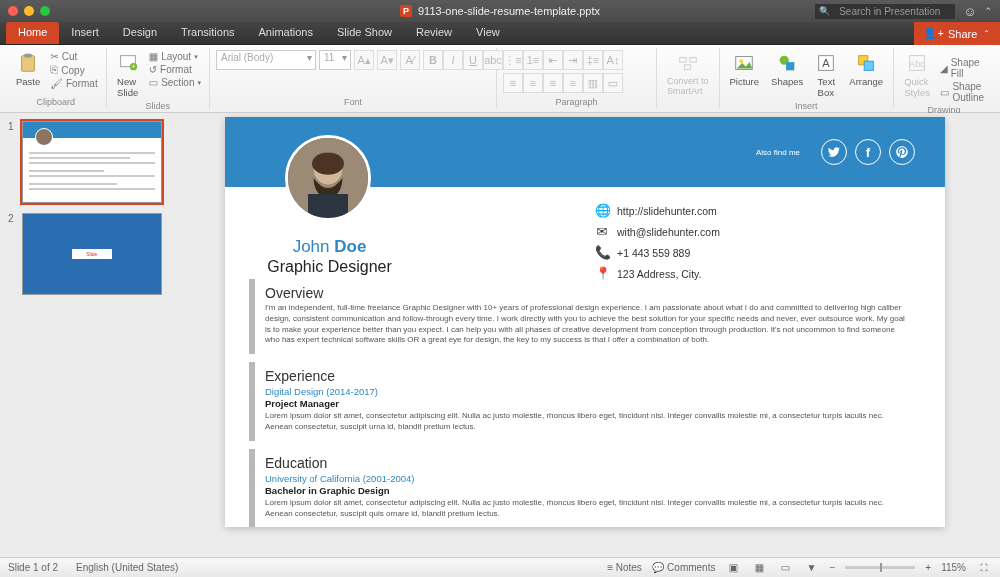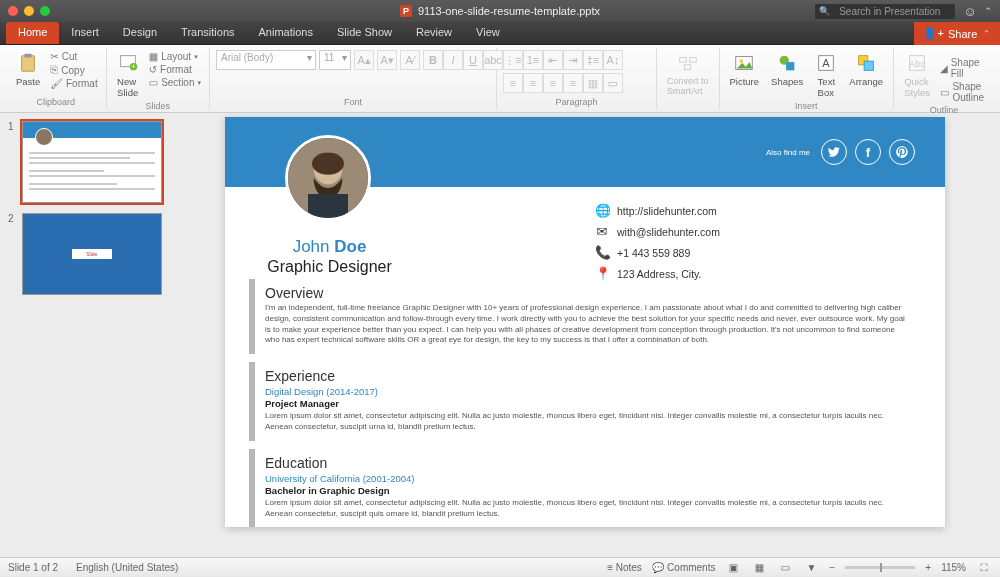--- a/index.html
+++ b/index.html
@@ -31,21 +31,21 @@
 .workspace{display:flex;height:calc(577px - 22px - 23px - 68px - 20px);background:#ececec}
 .thumbs{width:170px;padding:8px;overflow:auto;background:#ececec}
 .thumb-wrap{display:flex;gap:4px;margin-bottom:10px}
 .thumb-num{font-size:10px;color:#666;width:10px}
 .thumb{width:145px;height:82px;background:#fff;border:1px solid #999;cursor:pointer;position:relative}
 .thumb.active{outline:2px solid #d24625}
 .canvas-area{flex:1;background:#ececec;display:flex;align-items:flex-start;justify-content:center;overflow:auto;padding:0}
 .slide{width:720px;height:410px;background:#fff;box-shadow:0 2px 8px rgba(0,0,0,0.2);position:relative;margin-top:4px}
 .hdr-band{height:70px;background:#2f87c3;position:relative}
 .social-row{position:absolute;right:30px;top:22px;display:flex;align-items:center;gap:8px}
-.social-label{color:#fff;font-size:8px;margin-right:3px}
+.social-label{color:#fff;font-size:8px;margin-right:13px}
 .social-ico{width:26px;height:26px;border:1.8px solid #fff;border-radius:50%;display:flex;align-items:center;justify-content:center;color:#fff;font-size:13px;font-weight:bold}
 .avatar{width:86px;height:86px;border-radius:50%;border:3px solid #fff;background:#6b5542;position:absolute;left:60px;top:18px;overflow:hidden}
 .avatar svg{width:100%;height:100%}
 .name-block{position:absolute;left:32px;top:120px;text-align:center;width:145px}
 .name{font-size:17px;color:#2f87c3}
 .name b{font-weight:bold}
 .role{font-size:16px;color:#222;margin-top:1px}
 .contact-list{position:absolute;left:370px;top:86px;display:flex;flex-direction:column;gap:6px;font-size:10.5px}
 .contact-item{display:flex;align-items:center;gap:8px}
 .contact-item .ci{width:14px;text-align:center;font-size:13px}
@@ -276,21 +276,21 @@
         <div class="mini">
             <span>◢</span>
             <span>Shape Fill</span>
           </div>
         <div class="mini">
             <span>▭</span>
             <span>Shape Outline</span>
           </div>
       </div>
     </div>
-    <div class="rgroup-label">Outline</div>
+    <div class="rgroup-label">Drawing</div>
   </div>
 </div>
 
 <div class="workspace">
   <div class="thumbs">
     <div class="thumb-wrap">
       <div class="thumb-num">1</div>
       <div class="thumb active">
         <div class="t1-band"></div>
           <div class="t1-av"></div>

